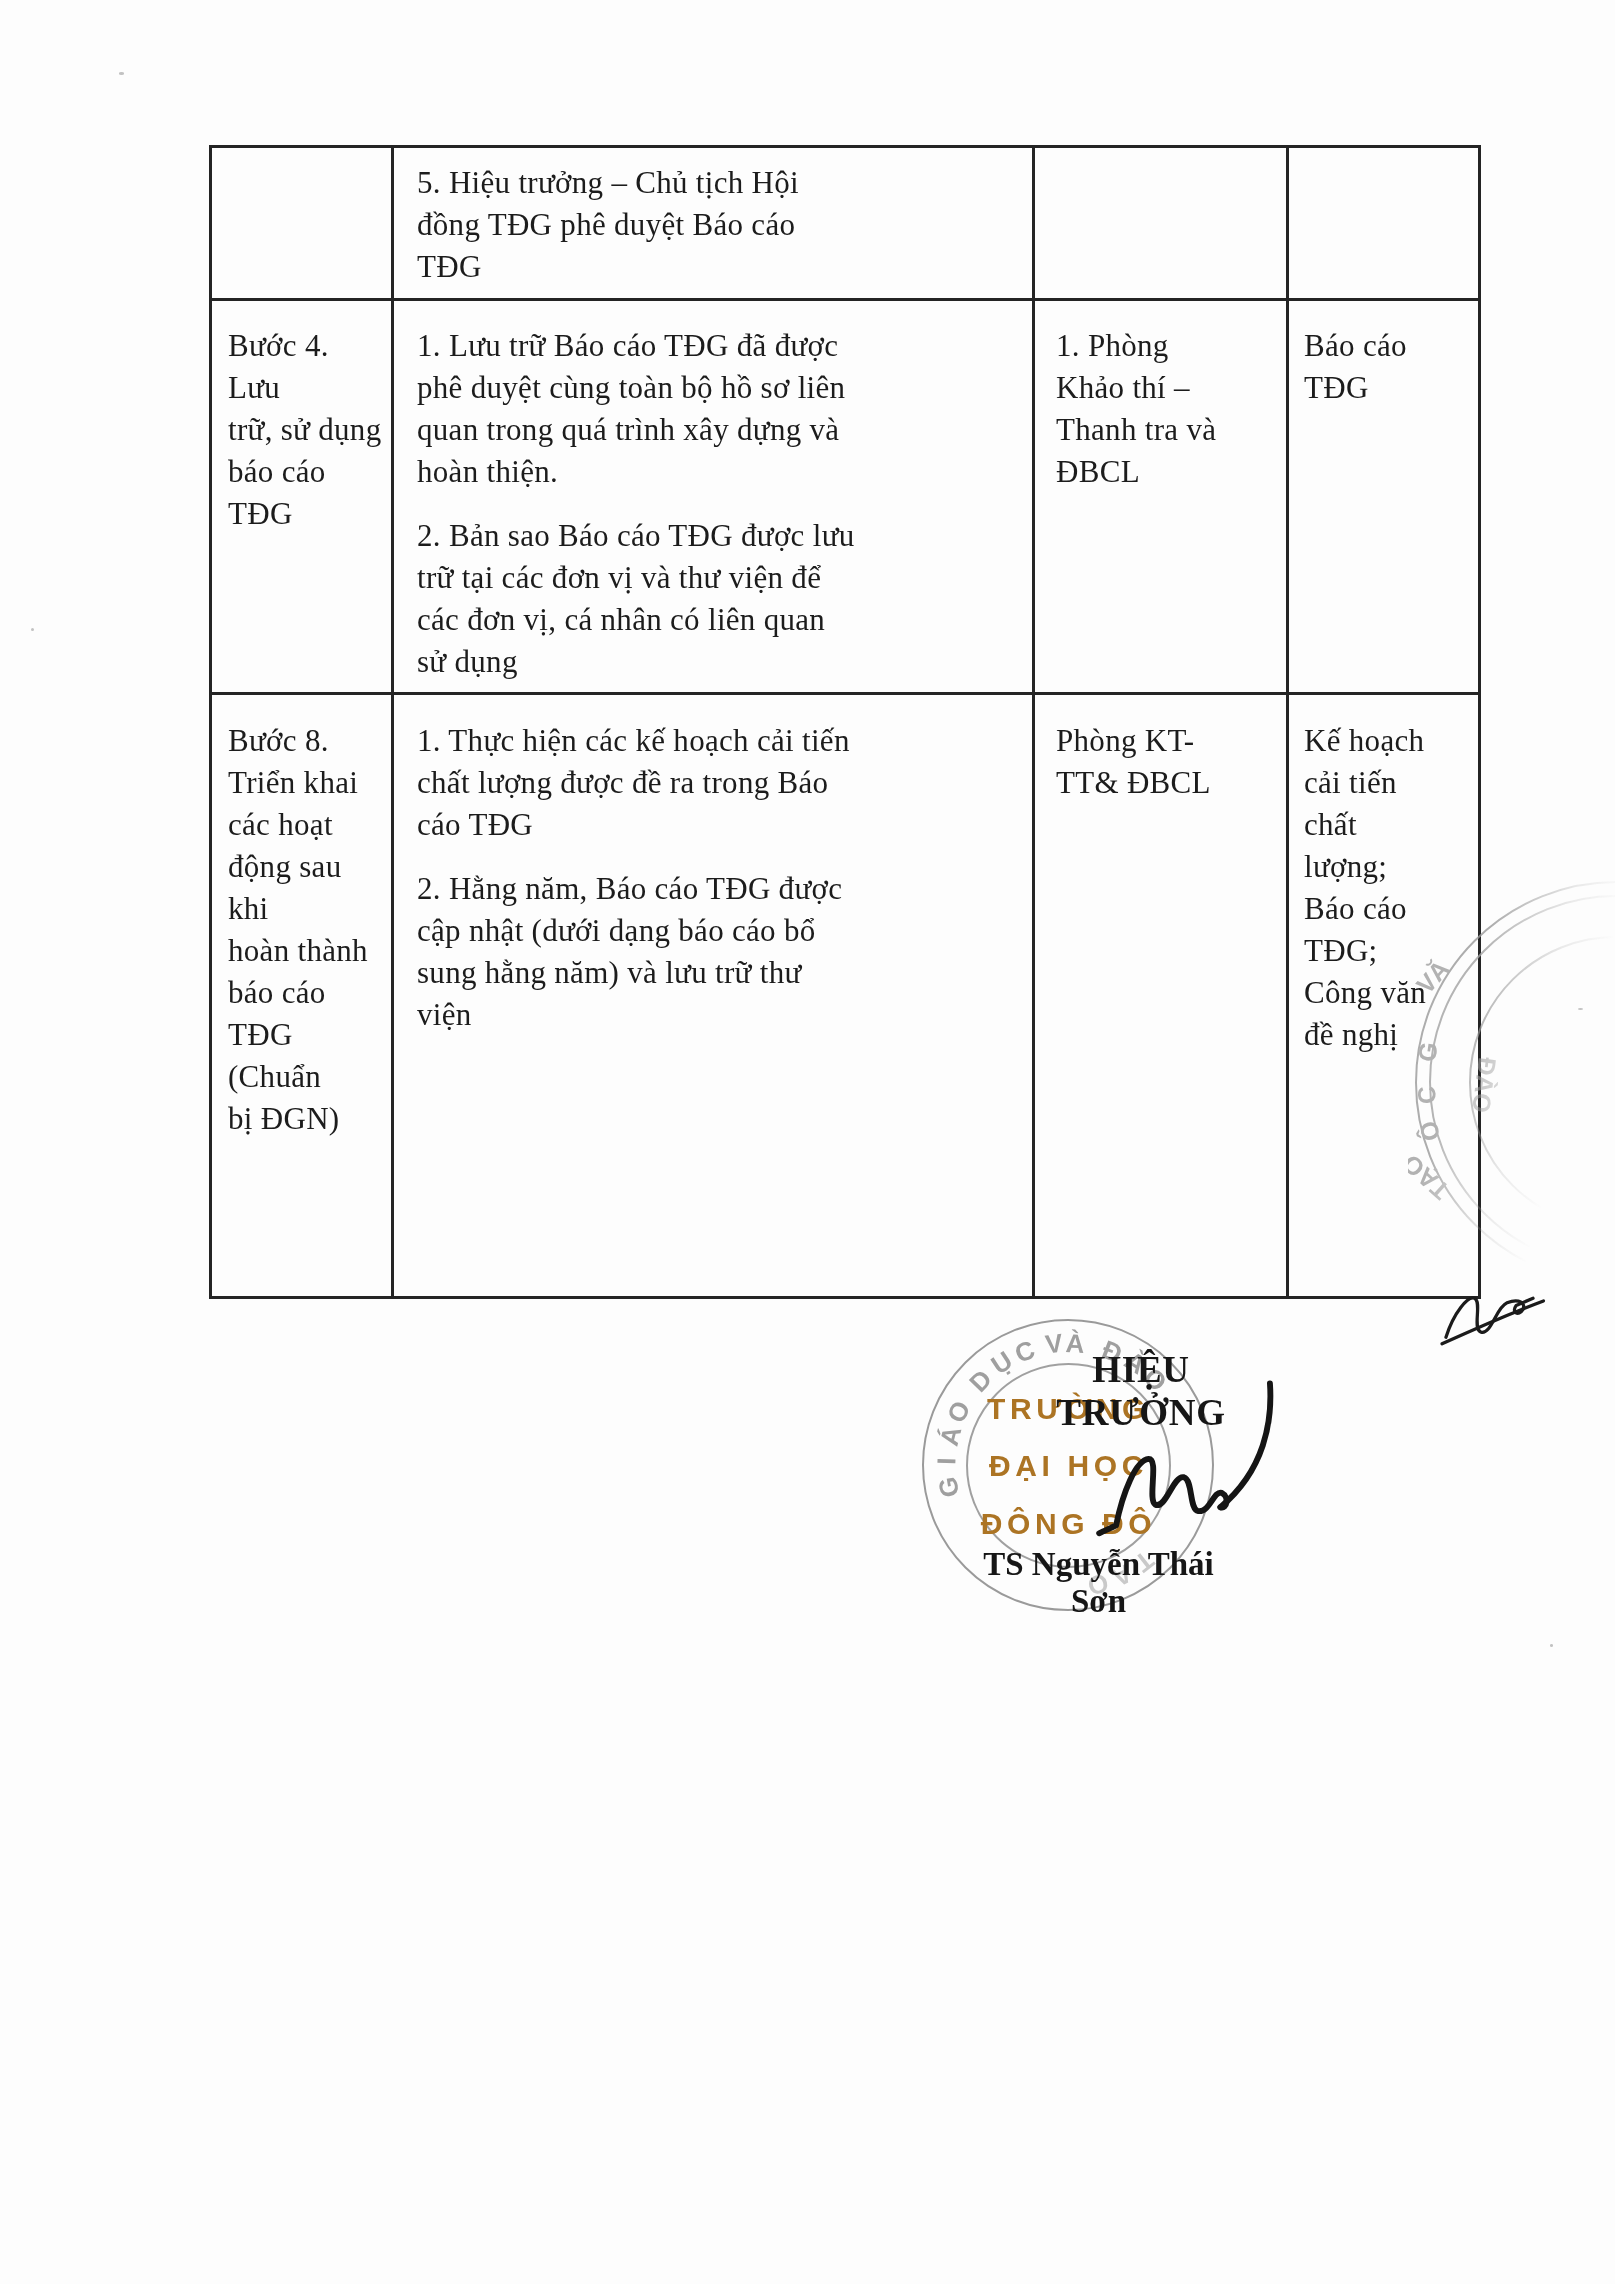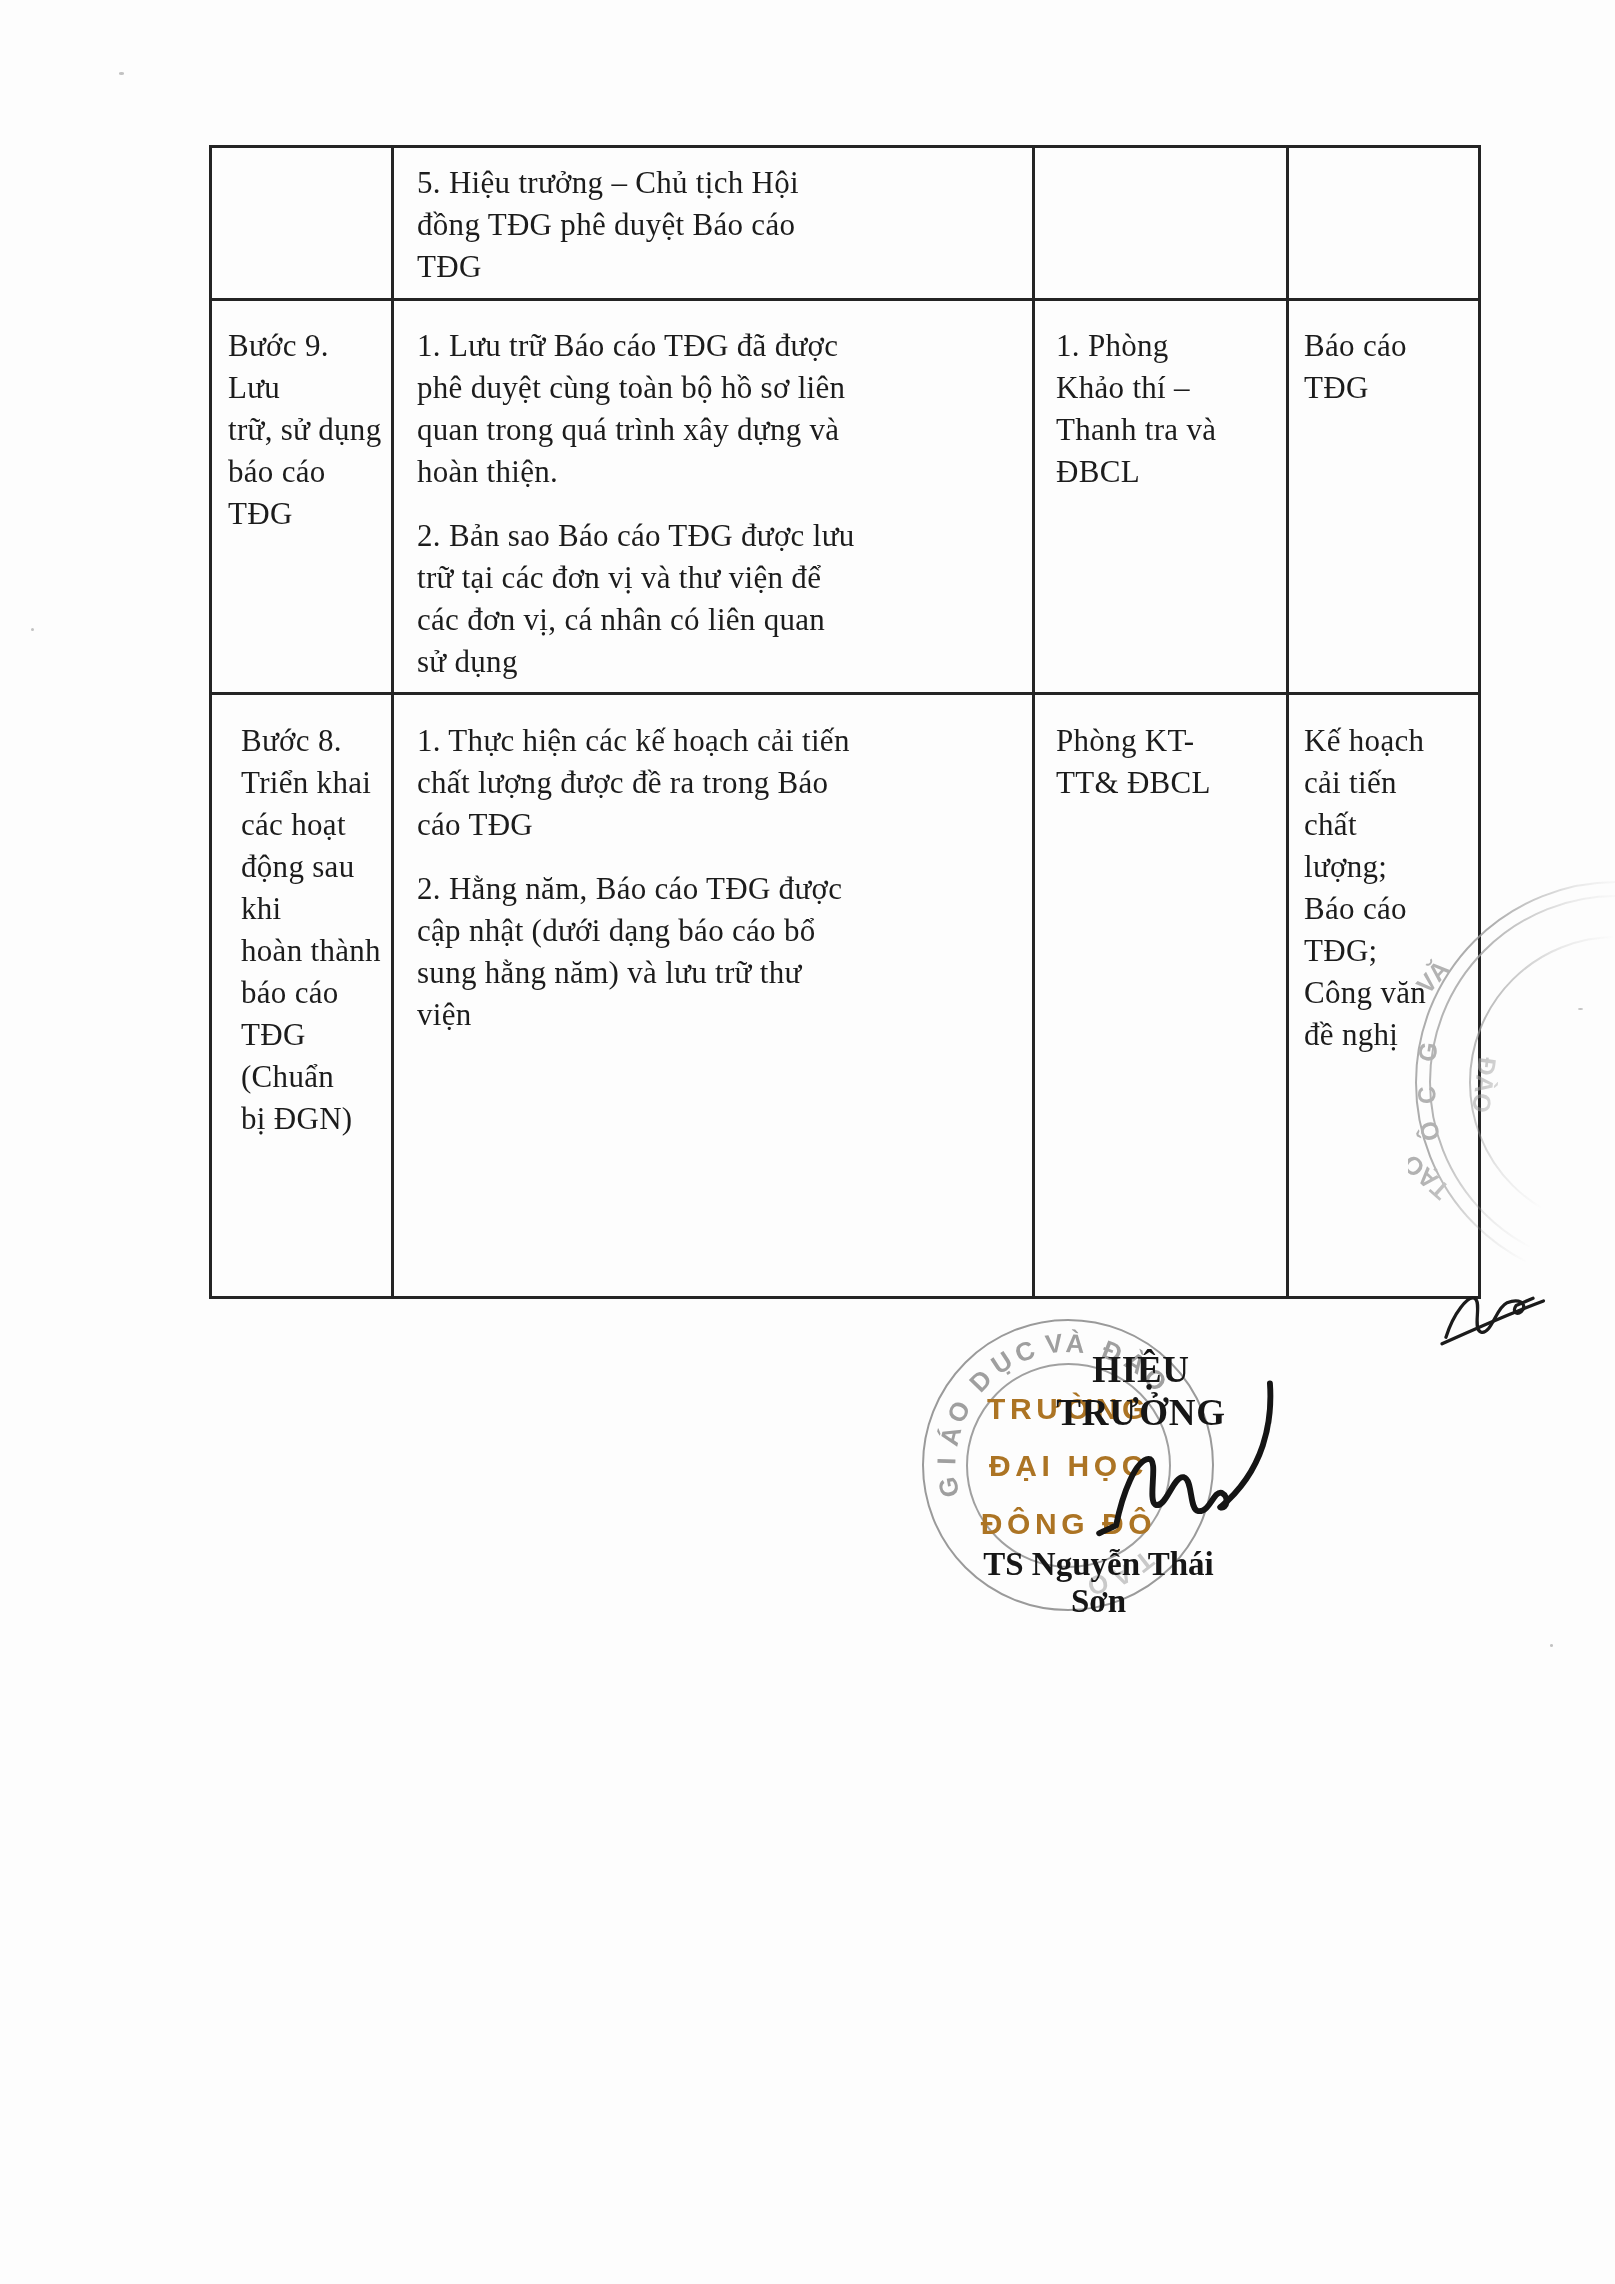--- a/index.html
+++ b/index.html
@@ -71,21 +71,21 @@
   <div class="tline" style="left:209px;top:298px;width:1272px;height:2.6px;"></div>
   <div class="tline" style="left:209px;top:692px;width:1272px;height:2.6px;"></div>
 
   <div class="cell" style="left:417px;top:162px;width:600px;">
     <p class="para">5. Hiệu trưởng – Chủ tịch Hội
 đồng TĐG phê duyệt Báo cáo
 TĐG</p>
   </div>
 
   <div class="cell" style="left:228px;top:325px;width:160px;">
-    <p class="para">Bước 9. Lưu
+    <p class="para">Bước 4. Lưu
 trữ, sử dụng
 báo cáo
 TĐG</p>
   </div>
   <div class="cell" style="left:417px;top:325px;width:609px;">
     <p class="para">1. Lưu trữ Báo cáo TĐG đã được
 phê duyệt cùng toàn bộ hồ sơ liên
 quan trong quá trình xây dựng và
 hoàn thiện.</p>
     <p class="para">2. Bản sao Báo cáo TĐG được lưu
@@ -97,21 +97,21 @@
     <p class="para">1. Phòng
 Khảo thí –
 Thanh tra và
 ĐBCL</p>
   </div>
   <div class="cell" style="left:1304px;top:325px;width:171px;">
     <p class="para">Báo cáo
 TĐG</p>
   </div>
 
-  <div class="cell" style="left:228px;top:720px;width:160px;margin-left:13px;">
+  <div class="cell" style="left:228px;top:720px;width:160px;">
     <p class="para">Bước 8.
 Triển khai
 các hoạt
 động sau khi
 hoàn thành
 báo cáo
 TĐG (Chuẩn
 bị ĐGN)</p>
   </div>
   <div class="cell" style="left:417px;top:720px;width:609px;">

